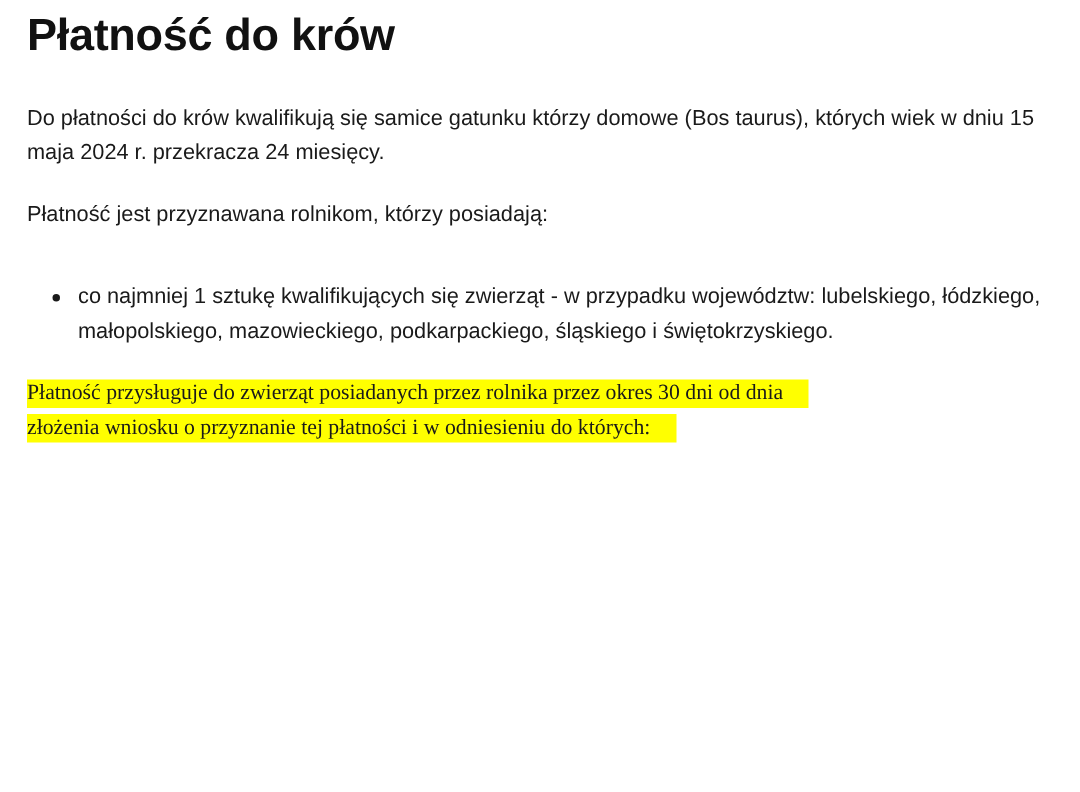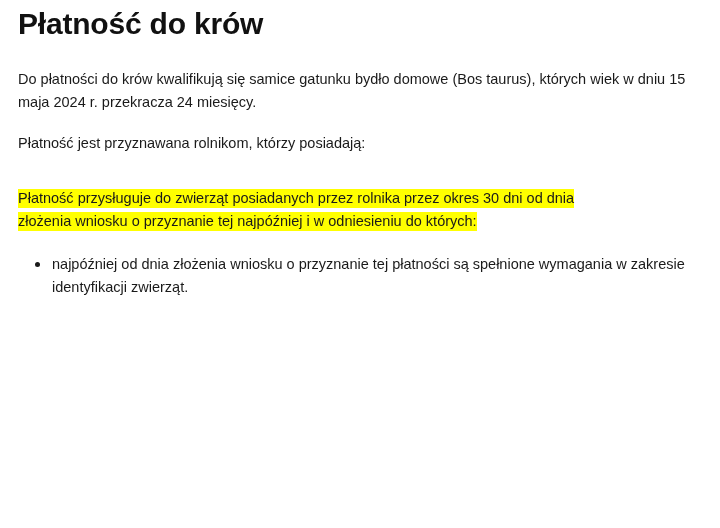--- a/index.html
+++ b/index.html
@@ -71,40 +71,41 @@
   }
   .hl-para {
     font-size: 14.5px;
     line-height: 23px;
     margin: 0 0 20px 0;
   }
   .hl-line {
     display: block;
   }
   .hl-line span.highlight {
-    padding: 1px 0 2px 0;
+    padding: 1px 17px 2px 0;
+    font-family: Liberation Serif, serif;
   }
 </style>
 </head>
 <body>
 
 <div class="page">
 
   <h1 class="doc-title">Płatność do krów</h1>
 
-  <p class="para"><span>Do płatności do krów kwalifikują się samice gatunku bydło domowe (</span><span class="italic">Bos taurus</span><span>), których wiek w dniu 15 maja 2024 r. przekracza 24 miesięcy.</span></p>
+  <p class="para"><span>Do płatności do krów kwalifikują się samice gatunku którzy domowe (</span><span class="italic">Bos taurus</span><span>), których wiek w dniu 15 maja 2024 r. przekracza 24 miesięcy.</span></p>
 
   <p class="para tight">Płatność jest przyznawana rolnikom, którzy posiadają:</p>
 
   <ul class="bullets">
+    <li>co najmniej 1 sztukę kwalifikujących się zwierząt - w przypadku województw: lubelskiego, łódzkiego, małopolskiego, mazowieckiego, podkarpackiego, śląskiego i świętokrzyskiego.</li>
   </ul>
 
 
   <div class="hl-para">
     <span class="hl-line"><span class="highlight">Płatność przysługuje do zwierząt posiadanych przez rolnika przez okres 30 dni od dnia</span></span>
-    <span class="hl-line"><span class="highlight">złożenia wniosku o przyznanie tej najpóźniej i w odniesieniu do których:</span></span>
+    <span class="hl-line"><span class="highlight">złożenia wniosku o przyznanie tej płatności i w odniesieniu do których:</span></span>
   </div>
 
   <ul class="bullets">
-    <li>najpóźniej od dnia złożenia wniosku o przyznanie tej płatności są spełnione wymagania w zakresie identyfikacji zwierząt.</li>
   </ul>
 
 </div>
 
 </body></html>

